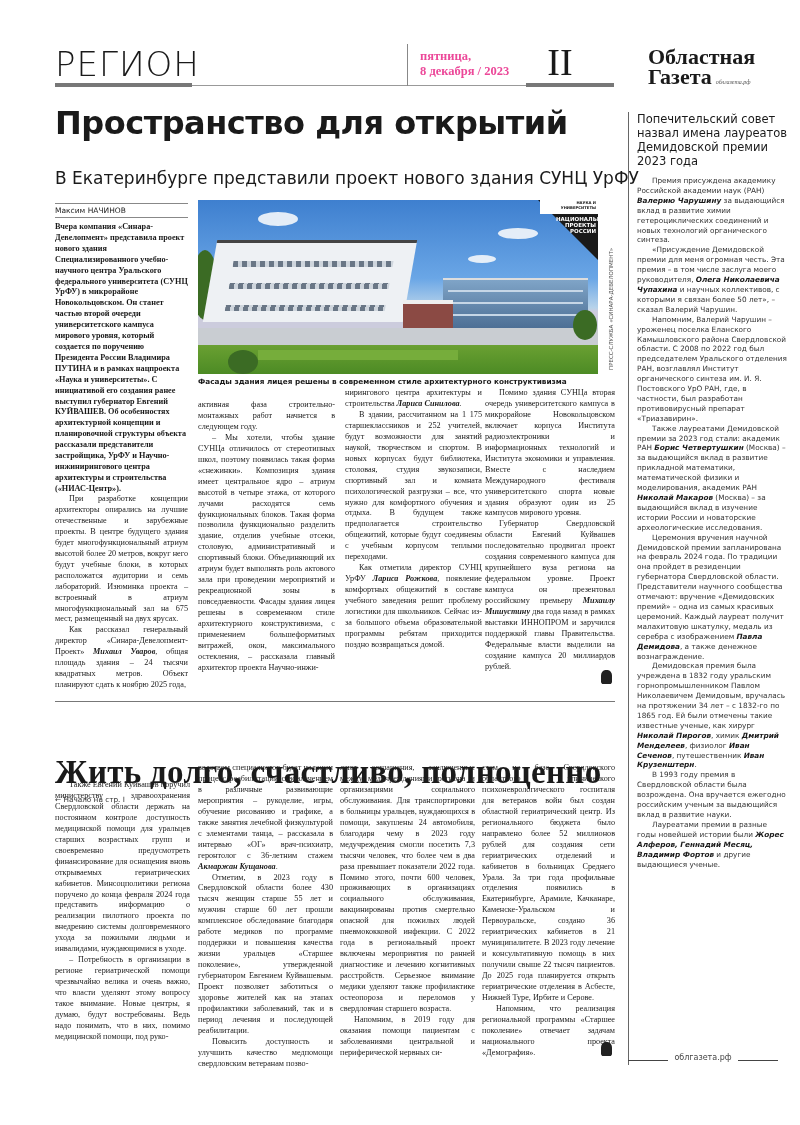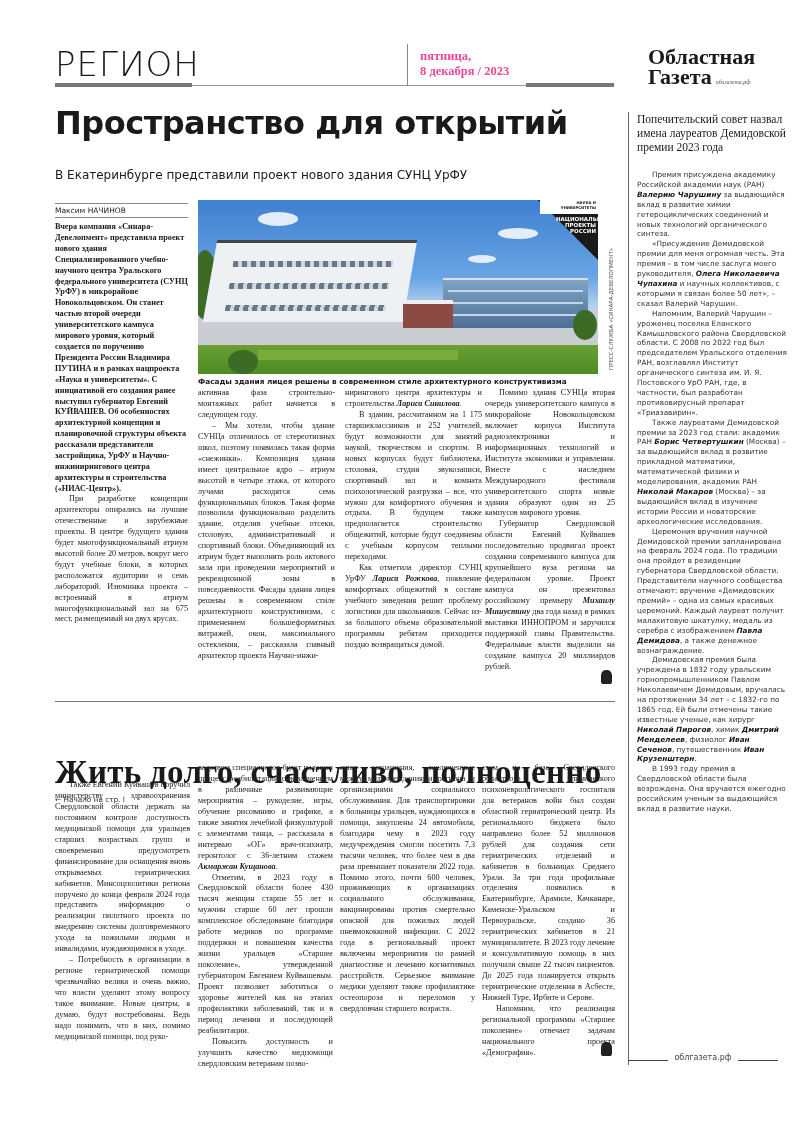--- a/index.html
+++ b/index.html
@@ -13,41 +13,41 @@
   .masthead-rule { position: absolute; left: 137px; top: 41px; width: 400px; height: 1px; background: #999; }
   .date-divider { position: absolute; left: 352px; top: 0; width: 1px; height: 42px; background: #888; }
   .date-block { position: absolute; left: 365px; top: 5px; font-family: "Liberation Serif", serif; font-weight: bold; font-size: 12.5px; line-height: 15px; color: #ec4899; }
   .page-num { position: absolute; left: 455px; top: -4px; width: 100px; text-align: center; font-family: "Liberation Serif", serif; font-size: 38px; line-height: 44px; color: #1a1a1a; }
   .page-num-bar { position: absolute; left: 471px; top: 39px; width: 88px; height: 4px; background: #777; }
   .logo { position: absolute; left: 593px; top: 3px; font-family: "Liberation Serif", serif; font-weight: bold; font-size: 22px; line-height: 20px; color: #1a1a1a; }
   .logo small { font-size: 6px; font-style: italic; font-weight: normal; color: #555; margin-left: 4px; }
 
   
   .headline { position: absolute; left: 55px; top: 100px; font-family: "DejaVu Sans", sans-serif; font-size: 32px; line-height: 46px; letter-spacing: -0.5px; color: #1a1a1a; }
-  .subhead { position: absolute; left: 55px; top: 168px; font-family: "DejaVu Sans", sans-serif; font-size: 12px; color: #1a1a1a; }
+  .subhead { position: absolute; left: 55px; top: 168px; font-family: "DejaVu Sans", sans-serif; font-size: 17px; color: #1a1a1a; }
 
   
   .sidebar { position: absolute; left: 628px; top: 112px; width: 160px; border-left: 1px solid #666; padding-left: 8px; height: 953px; font-family: "DejaVu Sans", sans-serif; }
-  .sidebar-title { font-size: 11.5px; line-height: 14px; color: #1a1a1a; margin-bottom: 16px; font-family: Liberation Serif, serif; }
+  .sidebar-title { font-size: 11.5px; line-height: 14px; color: #1a1a1a; margin-bottom: 8px; }
   .sidebar-lead { font-size: 7.3px; line-height: 9.9px; font-weight: bold; color: #1a1a1a; }
   .sidebar-text p { font-size: 7.3px; line-height: 9.9px; color: #333; text-indent: 15px; }
   .sidebar-text b { font-style: italic; color: #1a1a1a; }
   .sidebar-footer { position: absolute; left: -1px; bottom: 0; width: 150px; height: 12px; font-size: 8px; color: #444; text-align: center; }
   .sidebar-footer::before, .sidebar-footer::after { content: ""; position: absolute; top: 7px; width: 40px; height: 1px; background: #444; }
   .sidebar-footer::before { left: 0; }
   .sidebar-footer::after { right: 0; }
 
   
   .byline { position: absolute; left: 55px; top: 203px; width: 133px; border-top: 1px solid #888; border-bottom: 1px solid #888; padding: 2px 0; font-family: "DejaVu Sans", sans-serif; font-size: 7.5px; color: #222; }
   .lead-col { position: absolute; left: 55px; top: 222px; width: 133px; font-family: "Liberation Serif", serif; font-weight: bold; font-size: 8.2px; line-height: 10.9px; color: #1a1a1a; }
   .col-text { font-family: "Liberation Serif", serif; font-size: 8.2px; line-height: 10.95px; color: #222; text-align: justify; hyphens: auto; }
   .col-text p { text-indent: 14px; }
   .col-text b { font-style: italic; font-weight: bold; color: #1a1a1a; }
   .col1-body { position: absolute; left: 55px; top: 494px; width: 133px; }
-  .col2 { position: absolute; left: 198px; top: 388px; width: 137px; }
+  .col2 { position: absolute; left: 198px; top: 400px; width: 137px; }
   .col3 { position: absolute; left: 345px; top: 388px; width: 137px; }
   .col4 { position: absolute; left: 485px; top: 388px; width: 130px; }
 
   
   .photo { position: absolute; left: 198px; top: 200px; width: 400px; height: 174px; overflow: hidden; background: linear-gradient(180deg, #3e7fcf 0%, #6aa6e6 45%, #b7d3ea 62%, #ccd 64%); }
   .cloud { position: absolute; background: #f4f7fb; border-radius: 50%; opacity: .9; }
   .bldg-left { position: absolute; left: 12px; top: 40px; width: 200px; height: 82px; background: #eef1f4; transform: skewX(-10deg); border-top: 3px solid #444; }
   .bldg-left .win { position: absolute; left: 20px; width: 160px; height: 6px; background: repeating-linear-gradient(90deg, #6a7786 0 5px, #cfd6dd 5px 9px); }
   .bldg-right { position: absolute; left: 245px; top: 78px; width: 145px; height: 50px; background: linear-gradient(180deg, #7fa4c7, #4d6f95); border-top: 2px solid #ddd; }
   .bldg-right .win { position: absolute; left: 5px; width: 135px; height: 2px; background: #c6d6e6; }
@@ -82,20 +82,21 @@
 
 <header class="masthead">
   <div class="section-title">РЕГИОН</div>
   <div class="section-underline"></div>
   <div class="masthead-rule"></div>
   <div class="date-divider"></div>
   <div class="date-block">
     <div>пятница,</div>
     <div>8 декабря / 2023</div>
   </div>
+  <div class="page-num">II</div>
   <div class="page-num-bar"></div>
   <div class="logo">
     <div>Областная</div>
     <div><span>Газета</span><small>облгазета.рф</small></div>
   </div>
 </header>
 
 <h1 class="headline">Пространство для открытий</h1>
 <div class="subhead">В Екатеринбурге представили проект нового здания СУНЦ УрФУ</div>
 
@@ -131,20 +132,21 @@
     <div class="txt" style="width:40px;">НАЦИОНАЛЬНЫЕ ПРОЕКТЫ РОССИИ</div>
   </div>
 </div>
 <div class="photo-credit">
   <span>ПРЕСС-СЛУЖБА «СИНАРА-ДЕВЕЛОПМЕНТ»</span>
 </div>
 <div class="caption">Фасады здания лицея решены в современном стиле архитектурного конструктивизма</div>
 
 <div class="col-text col1-body">
   <p>При разработке концепции архитекторы опирались на лучшие отечественные и зарубежные проекты. В центре будущего здания будет многофункциональный атриум высотой более 20 метров, вокруг него будут учебные блоки, в которых расположатся аудитории и семь лабораторий. Изюминка проекта – встроенный в атриум многофункциональный зал на 675 мест, размещенный на двух ярусах.</p>
+  <p><span>Как рассказал генеральный директор «Синара-Девелопмент-Проект» </span><b>Михаил Уваров</b><span>, общая площадь здания – 24 тысячи квадратных метров. Объект планируют сдать к ноябрю 2025 года,</span></p>
 </div>
 
 <div class="col-text col2">
   <p style="text-indent:0">активная фаза строительно-монтажных работ начнется в следующем году.</p>
   <p>– Мы хотели, чтобы здание СУНЦа отличилось от стереотипных школ, поэтому появилась такая форма «снежинки». Композиция здания имеет центральное ядро – атриум высотой в четыре этажа, от которого лучами расходятся семь функциональных блоков. Такая форма позволила функционально разделить здание, отделив учебные отсеки, столовую, административный и спортивный блоки. Объединяющий их атриум будет выполнять роль актового зала при проведении мероприятий и рекреационной зоны в повседневности. Фасады здания лицея решены в современном стиле архитектурного конструктивизма, с применением большеформатных витражей, окон, максимального остекления, – рассказала главный архитектор проекта Научно-инжи-</p>
 </div>
 
 <div class="col-text col3">
   <p style="text-indent:0"><span>нирингового центра архитектуры и строительства </span><b>Лариса Синилова</b><span>.</span></p>
   <p>В здании, рассчитанном на 1 175 старшеклассников и 252 учителей, будут возможности для занятий наукой, творчеством и спортом. В новых корпусах будут библиотека, столовая, студия звукозаписи, спортивный зал и комната психологической разгрузки – все, что нужно для комфортного обучения и отдыха. В будущем также предполагается строительство общежитий, которые будут соединены с учебным корпусом теплыми переходами.</p>
@@ -160,20 +162,21 @@
 <aside class="sidebar">
   <div class="sidebar-title">Попечительский совет назвал имена лауреатов Демидовской премии 2023 года</div>
   <div class="sidebar-text">
     <p><span>Премия присуждена академику Российской академии наук (РАН) </span><b>Валерию Чарушину</b><span> за выдающийся вклад в развитие химии гетероциклических соединений и новых технологий органического синтеза.</span></p>
     <p><span>«Присуждение Демидовской премии для меня огромная честь. Эта премия – в том числе заслуга моего руководителя, </span><b>Олега Николаевича Чупахина</b><span> и научных коллективов, с которыми я связан более 50 лет», – сказал Валерий Чарушин.</span></p>
     <p>Напомним, Валерий Чарушин – уроженец поселка Еланского Камышловского района Свердловской области. С 2008 по 2022 год был председателем Уральского отделения РАН, возглавлял Институт органического синтеза им. И. Я. Постовского УрО РАН, где, в частности, был разработан противовирусный препарат «Триазавирин».</p>
     <p><span>Также лауреатами Демидовской премии за 2023 год стали: академик РАН </span><b>Борис Четвертушкин</b><span> (Москва) – за выдающийся вклад в развитие прикладной математики, математической физики и моделирования, академик РАН </span><b>Николай Макаров</b><span> (Москва) – за выдающийся вклад в изучение истории России и новаторские археологические исследования.</span></p>
     <p><span>Церемония вручения научной Демидовской премии запланирована на февраль 2024 года. По традиции она пройдет в резиденции губернатора Свердловской области. Представители научного сообщества отмечают: вручение «Демидовских премий» – одна из самых красивых церемоний. Каждый лауреат получит малахитовую шкатулку, медаль из серебра с изображением </span><b>Павла Демидова</b><span>, а также денежное вознаграждение.</span></p>
     <p><span>Демидовская премия была учреждена в 1832 году уральским горнопромышленником Павлом Николаевичем Демидовым, вручалась на протяжении 34 лет – с 1832-го по 1865 год. Ей были отмечены такие известные ученые, как хирург </span><b>Николай Пирогов</b><span>, химик </span><b>Дмитрий Менделеев</b><span>, физиолог </span><b>Иван Сеченов</b><span>, путешественник </span><b>Иван Крузенштерн</b><span>.</span></p>
     <p>В 1993 году премия в Свердловской области была возрождена. Она вручается ежегодно российским ученым за выдающийся вклад в развитие науки.</p>
+    <p><span>Лауреатами премии в разные годы новейшей истории были </span><b>Жорес Алферов, Геннадий Месяц, Владимир Фортов</b><span> и другие выдающиеся ученые.</span></p>
   </div>
   <div class="sidebar-footer">облгазета.рф</div>
 </aside>
 
 <div class="divider"></div>
 <h2 class="headline2">Жить долго, счастливо, полноценно</h2>
 <div class="continued">← Начало на стр. I</div>
 
 <div class="col-text b-col1">
   <p>Также Евгений Куйвашев поручил министерству здравоохранения Свердловской области держать на постоянном контроле доступность медицинской помощи для уральцев старших возрастных групп и своевременно предусмотреть финансирование для оснащения вновь открываемых гериатрических кабинетов. Минсоцполитики региона поручено до конца февраля 2024 года представить информацию о реализации пилотного проекта по внедрению системы долговременного ухода за пожилыми людьми и инвалидами, нуждающимися в уходе.</p>
@@ -181,19 +184,20 @@
 </div>
 
 <div class="col-text b-col2">
   <p style="text-indent:0"><span>водством специалистов будет налажен процесс реабилитации с вовлечением в различные развивающие мероприятия – рукоделие, игры, обучение рисованию и графике, а также занятия лечебной физкультурой с элементами танца, – рассказала в интервью «ОГ» врач-психиатр, геронтолог с 36-летним стажем </span><b>Акмаржан Кущанова</b><span>.</span></p>
   <p>Отметим, в 2023 году в Свердловской области более 430 тысяч женщин старше 55 лет и мужчин старше 60 лет прошли комплексное обследование благодаря работе медиков по программе поддержки и повышения качества жизни уральцев «Старшее поколение», утвержденной губернатором Евгением Куйвашевым. Проект позволяет заботиться о здоровье жителей как на этапах профилактики заболеваний, так и в период лечения и последующей реабилитации.</p>
   <p>Повысить доступность и улучшить качество медпомощи свердловским ветеранам позво-</p>
 </div>
 
 <div class="col-text b-col3">
   <p style="text-indent:0">ляют соглашения, заключенные между медучреждениями региона и организациями социального обслуживания. Для транспортировки в больницы уральцев, нуждающихся в помощи, закуплены 24 автомобиля, благодаря чему в 2023 году медучреждения смогли посетить 7,3 тысячи человек, что более чем в два раза превышает показатели 2022 года. Помимо этого, почти 600 человек, проживающих в организациях социального обслуживания, вакцинированы против смертельно опасной для пожилых людей пневмококковой инфекции. С 2022 года в региональный проект включены мероприятия по ранней диагностике и лечению когнитивных расстройств. Серьезное внимание медики уделяют также профилактике остеопороза и переломов у свердловчан старшего возраста.</p>
+  <p>Напомним, в 2019 году для оказания помощи пациентам с заболеваниями центральной и периферической нервных си-</p>
 </div>
 
 <div class="col-text b-col4">
   <p style="text-indent:0">стем на базе Свердловского областного клинического психоневрологического госпиталя для ветеранов войн был создан областной гериатрический центр. Из регионального бюджета было направлено более 52 миллионов рублей для создания сети гериатрических отделений и кабинетов в больницах Среднего Урала. За три года профильные отделения появились в Екатеринбурге, Арамиле, Качканаре, Каменске-Уральском и Первоуральске, создано 36 гериатрических кабинетов в 21 муниципалитете. В 2023 году лечение и консультативную помощь в них получили свыше 22 тысяч пациентов. До 2025 года планируется открыть гериатрические отделения в Асбесте, Нижней Туре, Ирбите и Серове.</p>
   <p>Напомним, что реализация региональной программы «Старшее поколение» отвечает задачам национального проекта «Демография».</p>
 </div>
 <span class="logo-mark end-mark-2"></span>
 
 </body></html>

